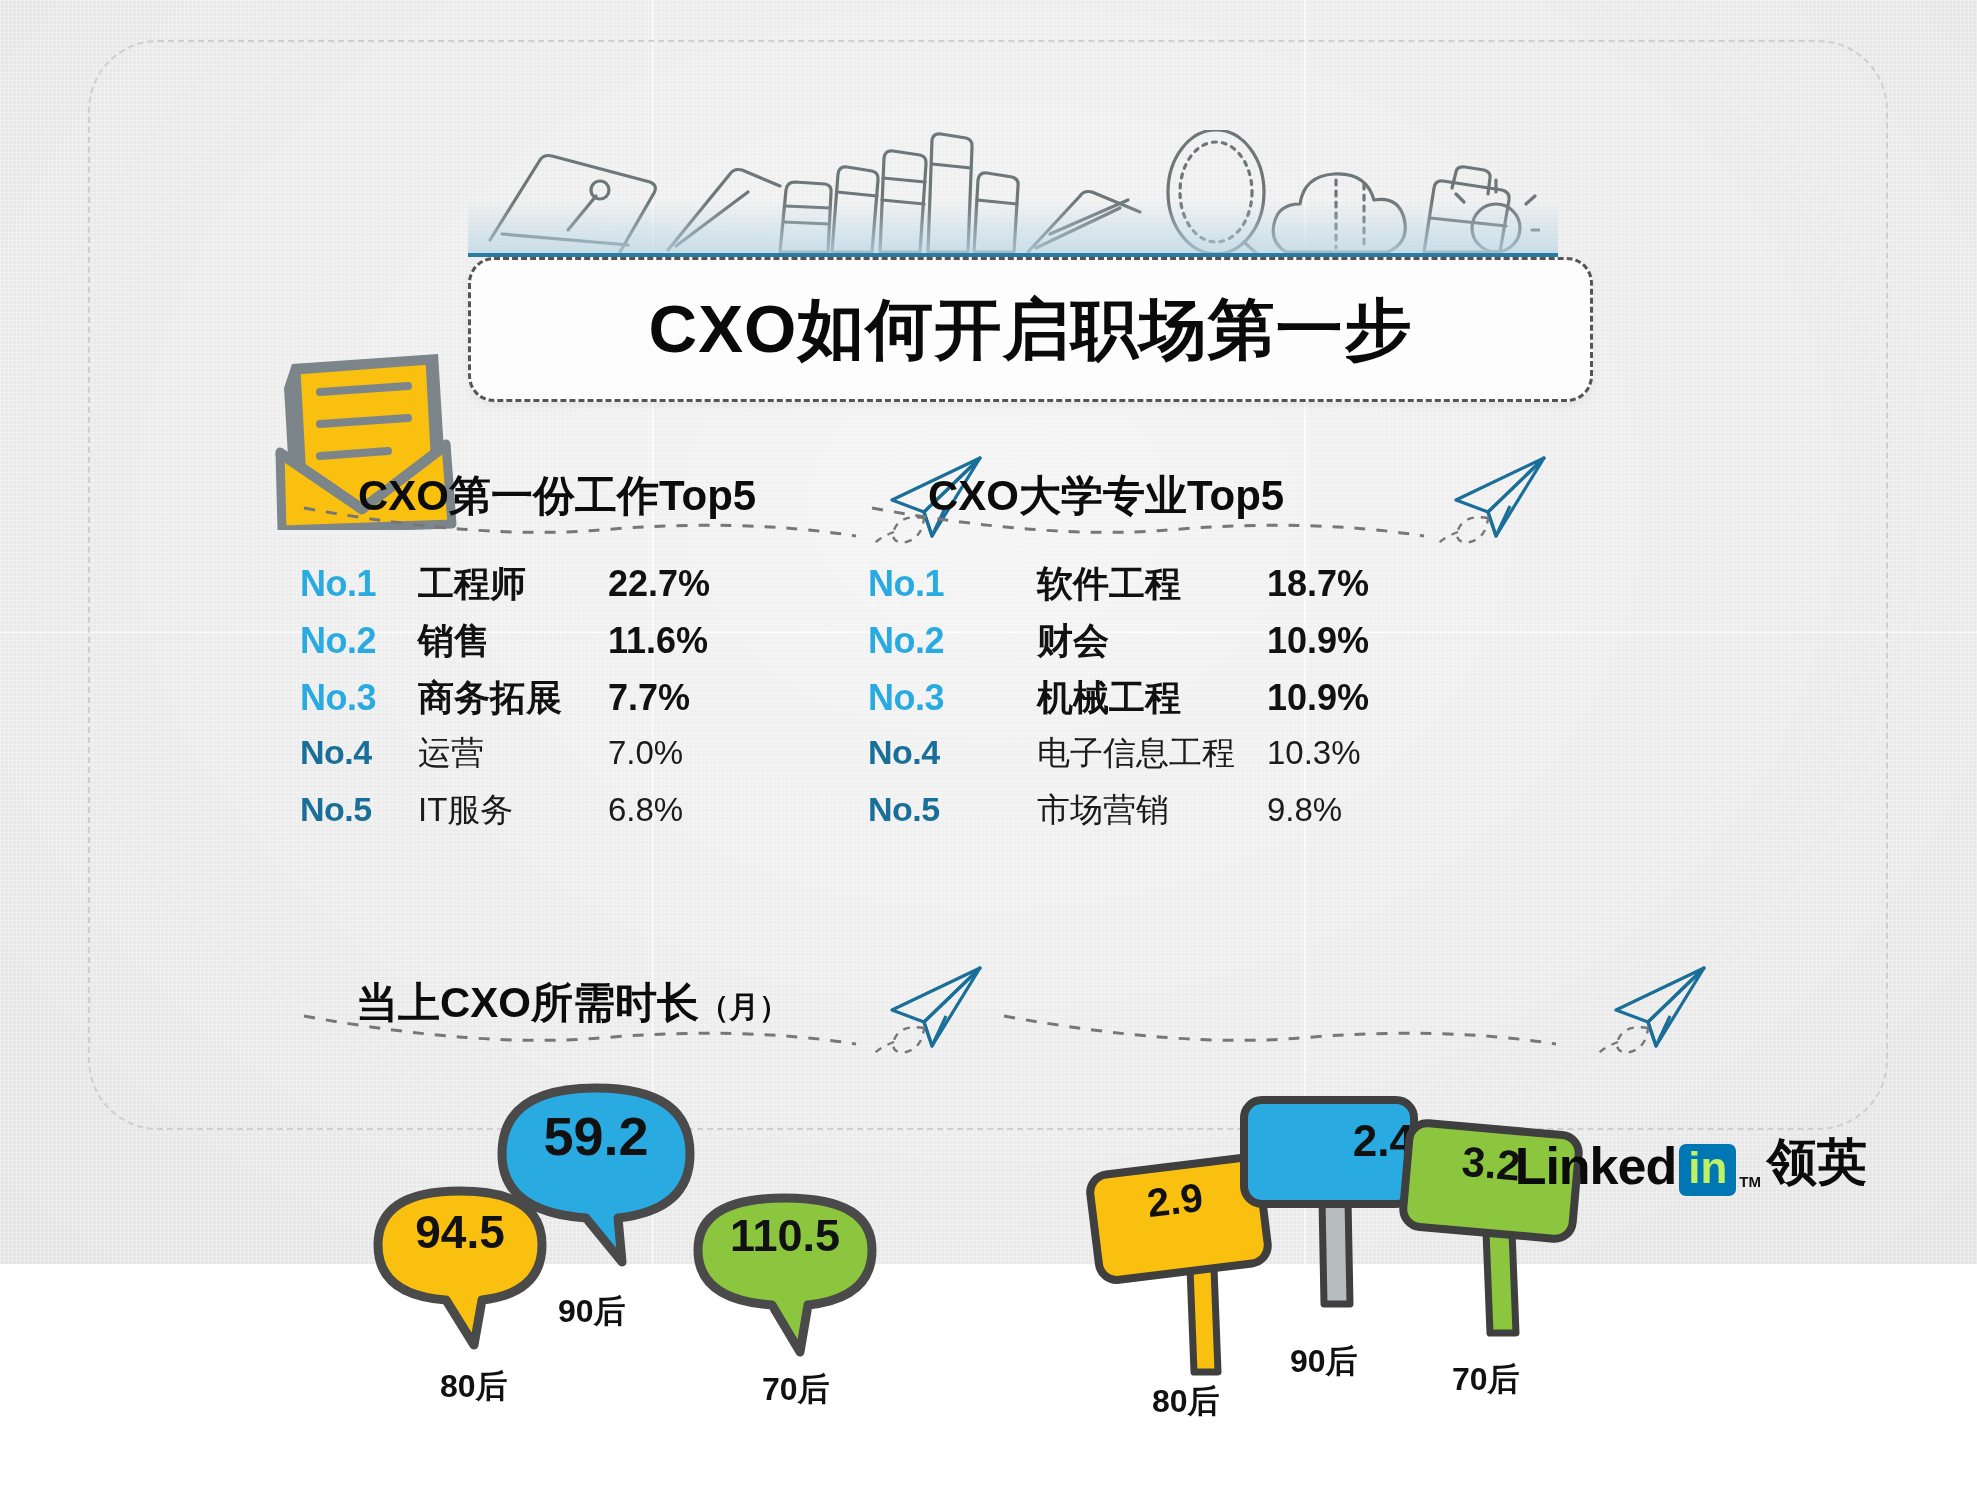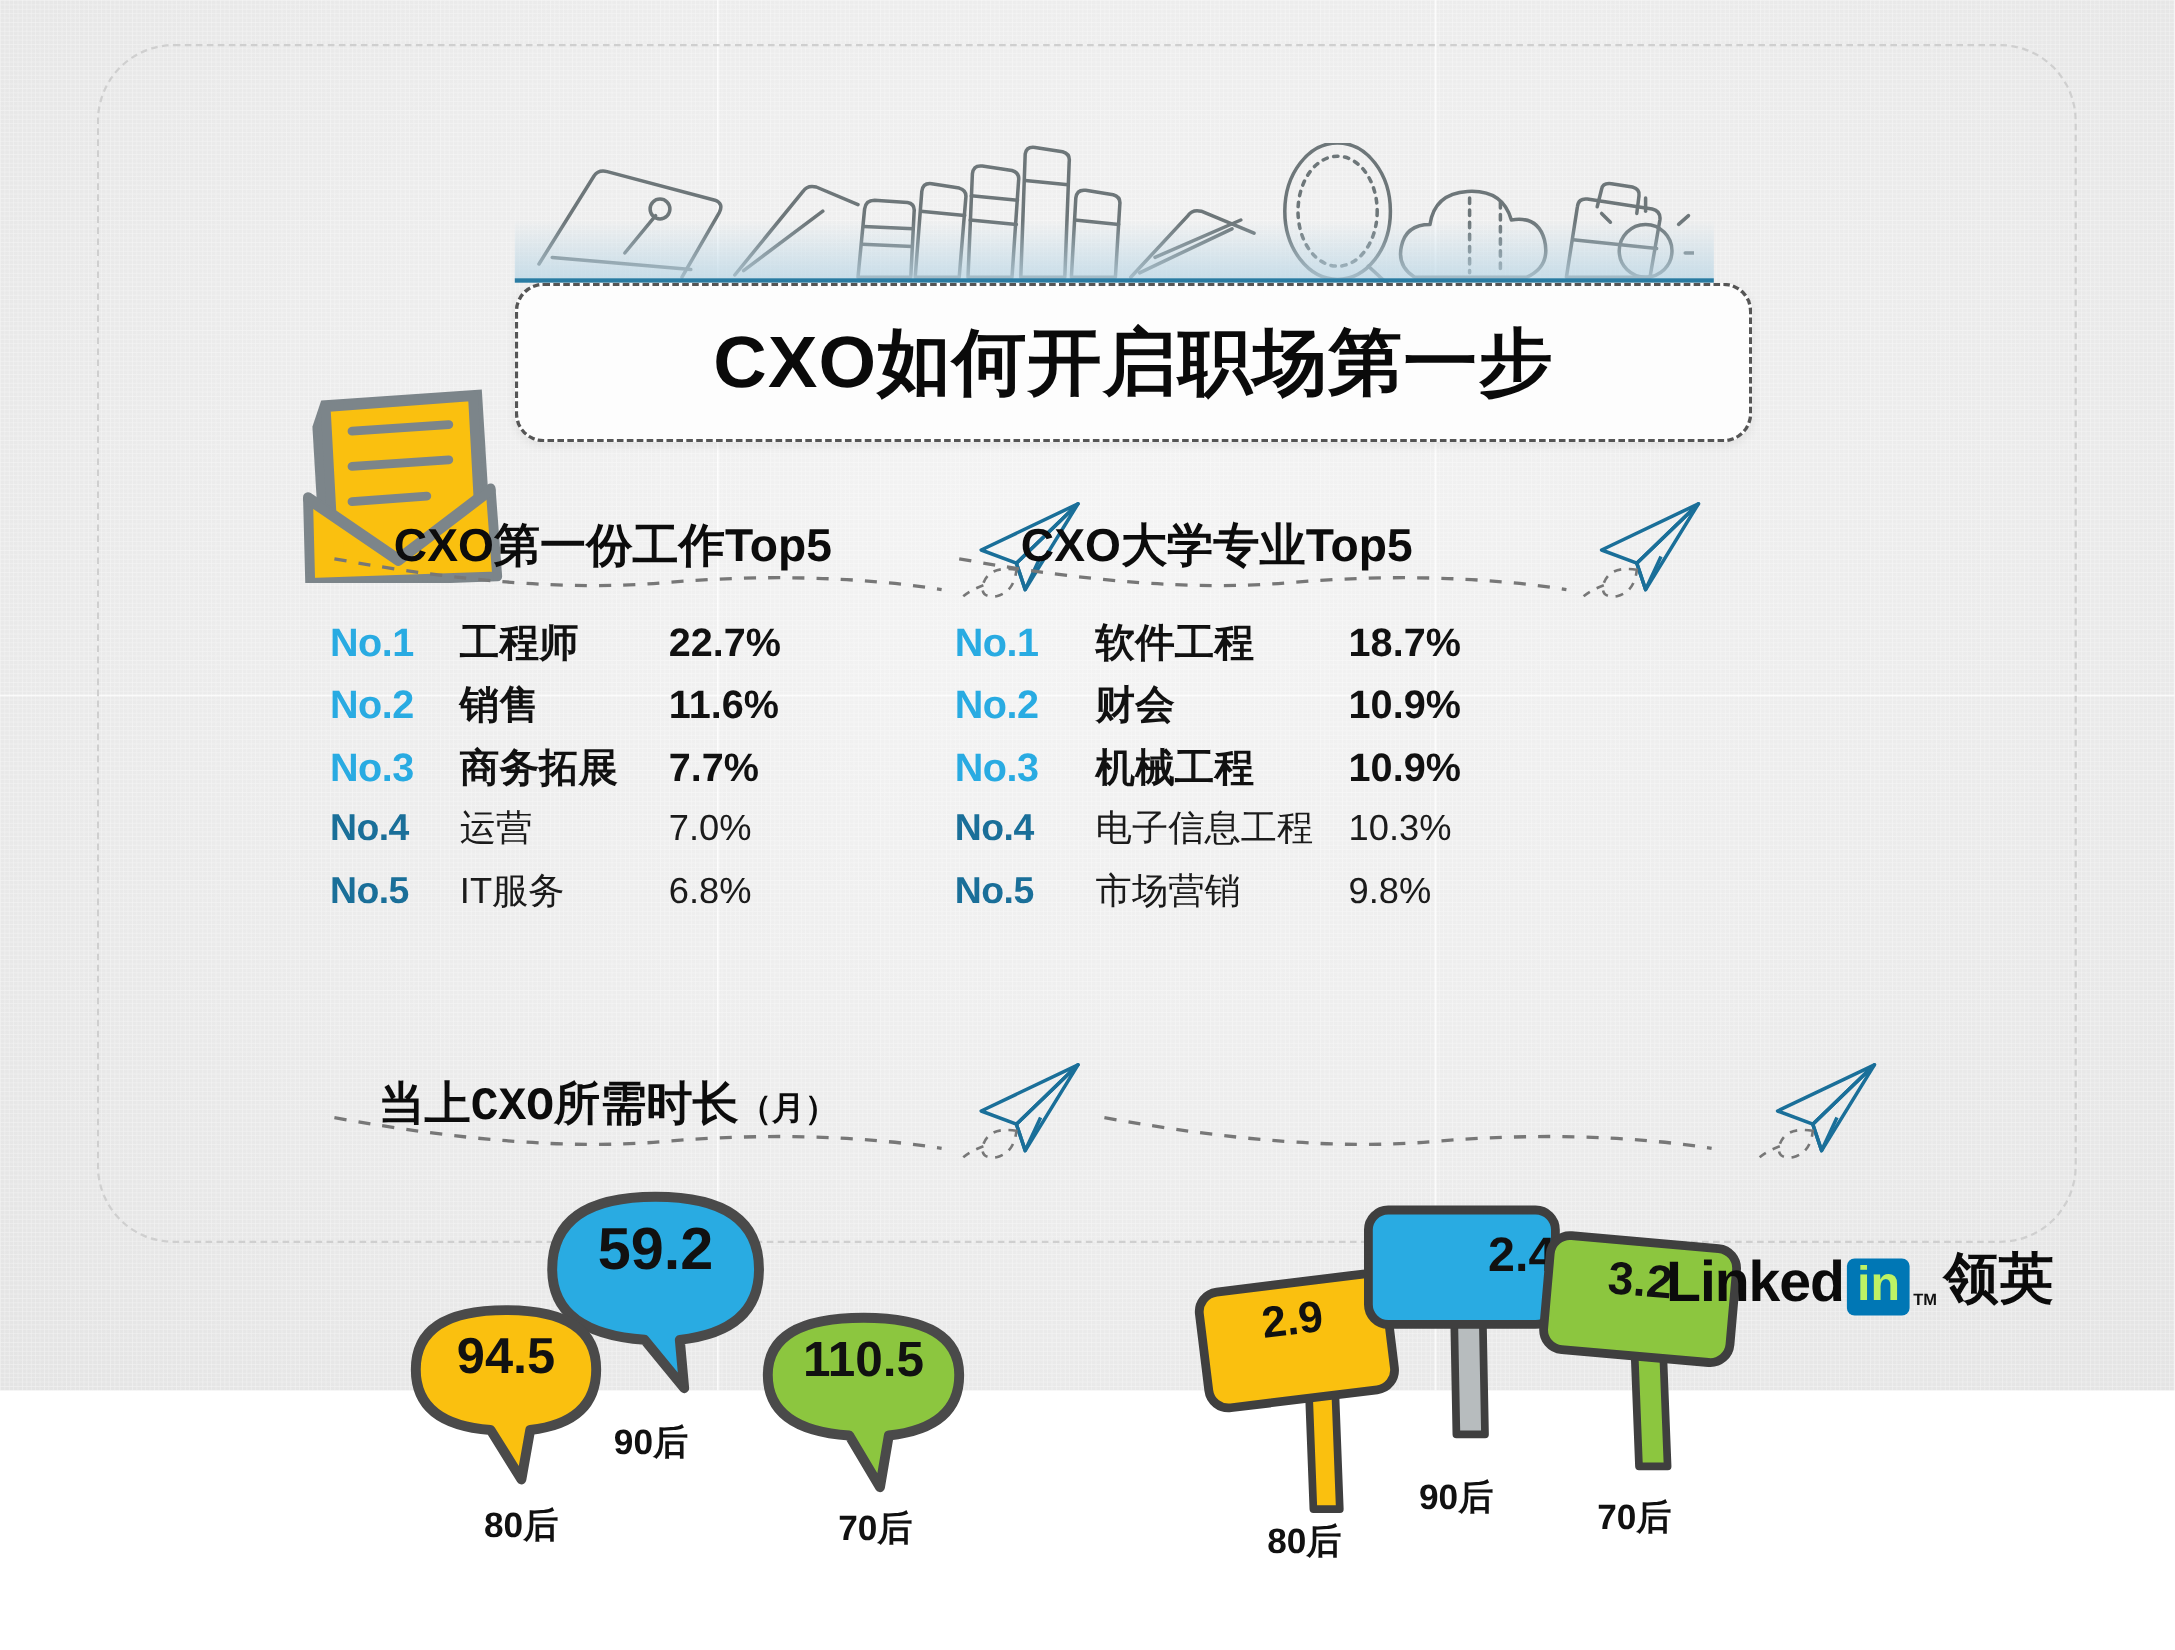--- a/index.html
+++ b/index.html
@@ -95,21 +95,21 @@
   .rank-row.dim .rank-no { color: #1a6f99; font-size: 34px; }
   .rank-body { display: grid; align-items: baseline; }
   .rank-label { font-size: 36px; font-weight: 700; color: #111; }
   .rank-val   { font-size: 36px; font-weight: 700; color: #111; }
   .rank-row.dim .rank-label,
   .rank-row.dim .rank-val { font-weight: 400; font-size: 33px; color: #1b1b1b; }
 
   #list-left  { left: 300px; top: 560px; }
   #list-left  .rank-body { grid-template-columns: 190px 150px; }
   #list-right { left: 868px; top: 560px; }
-  #list-right .rank-body { grid-template-columns: 230px 140px; }
+  #list-right .rank-body { grid-template-columns: 230px 140px; margin-left: 41px; }
   #list-right .rank-row  { grid-template-columns: 128px auto; }
   .caption {
     position: absolute;
     font-size: 32px; font-weight: 700; color: #111;
     white-space: nowrap;
   }
 
   
   #logo { position: absolute; right: 110px; bottom: 68px; display: flex; align-items: flex-end; }
   #logo-linked { font-size: 52px; font-weight: 700; color: #0b0b0b; letter-spacing: -1px; }
@@ -294,21 +294,21 @@
     </div>
     <div class="rank-row dim">
       <span class="rank-no">No.5</span>
       <span class="rank-body">
         <span class="rank-label">市场营销</span>
         <span class="rank-val">9.8%</span>
       </span>
     </div>
   </div>
 
-  <div class="sec-head" style="left:344px; top:975px;font-family:Liberation Mono, monospace;">
+  <div class="sec-head" style="left:356px; top:975px;">
     <span>当上CXO所需时长</span><span class="sec-sub">（月）</span>
   </div>
   <svg class="underline" style="left:300px; top:1008px;" viewBox="0 0 560 44">
     <path d="M4 8 Q180 40 300 30 Q440 18 556 36" fill="none" stroke="#777" stroke-width="3" stroke-dasharray="11 11"></path>
   </svg>
   <svg class="plane" style="left:872px; top:962px;" viewBox="0 0 120 95">
     <g fill="none" stroke="#1a6f99" stroke-width="3.2" stroke-linejoin="round">
       <path d="M108 6 L20 48 L52 60 Z"></path>
       <path d="M108 6 L52 60 L60 84 Z"></path>
       <path d="M52 60 L60 84 L74 54"></path>

